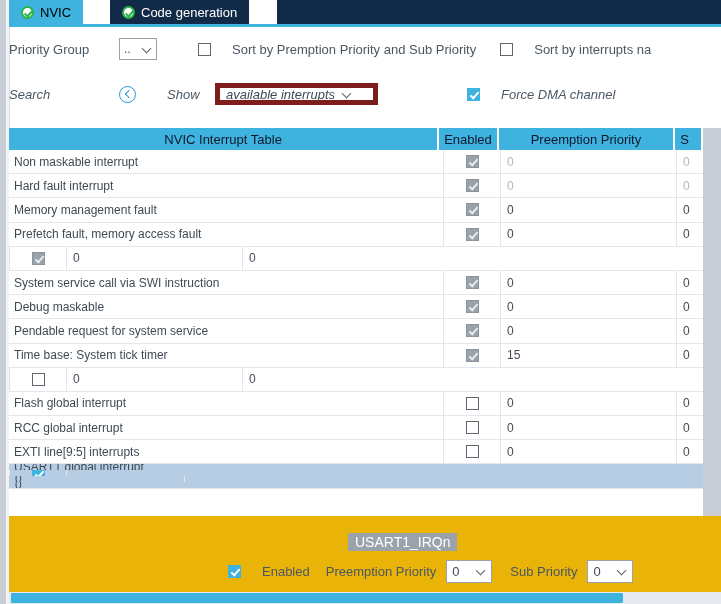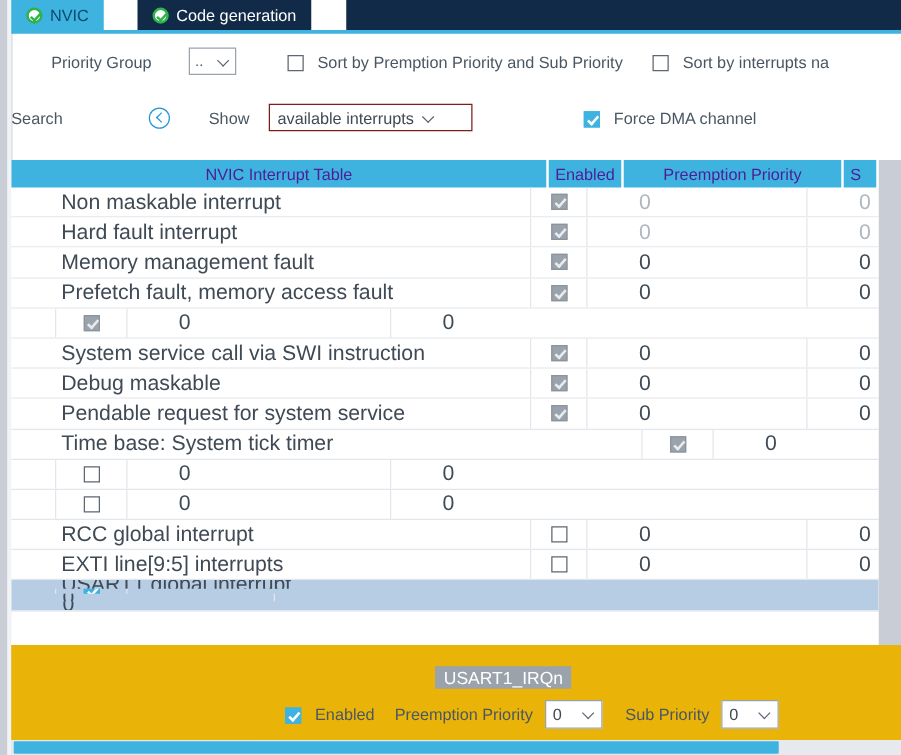--- a/index.html
+++ b/index.html
@@ -52,21 +52,21 @@
     align-items: center;
     gap: 6px;
     padding: 0 12px;
     font-size: 13px;
     box-sizing: border-box;
     white-space: nowrap;
   }
   .tab.active {
     left: 0;
     background: #3fb3e0;
-    color: #0c4a6e;
+    color: #000000;
   }
   .tab.inactive {
     left: 101px;
     background: #112a47;
     color: #ffffff;
   }
   .tab-rest {
     position: absolute;
     left: 268px; top: 0;
     right: 0; height: 24px;
@@ -100,40 +100,40 @@
   
   .opt-row {
     position: absolute;
     left: 9px;
     right: 0;
     height: 30px;
     display: flex;
     align-items: center;
     white-space: nowrap;
   }
-  #row-priority { top: 34px; padding-left: 32px; }
-  #row-search { top: 79px; }
+  #row-priority { top: 34px; }
+  #row-search { top: 79px; font-style: italic; }
 
   .lbl { color: #4a5763; font-size: 13px; }
 
   .mini-select {
     width: 38px; height: 22px;
     border: 1px solid #9aa3ac;
     background: #ffffff;
     display: inline-flex;
     align-items: center;
     justify-content: space-between;
     padding: 0 4px;
     box-sizing: border-box;
     font-size: 12px;
     color: #4a5763;
   }
   .select-box {
     height: 22px;
-    border: 1px solid #7f1d1d;
+    border: 5px solid #7f1d1d;
     background: #ffffff;
     display: inline-flex;
     align-items: center;
     gap: 8px;
     padding: 0 6px;
     box-sizing: border-box;
     font-size: 13px;
     color: #3f4a55;
   }
   .caret {
@@ -182,22 +182,22 @@
     content: "";
     position: absolute;
     left: 4px; top: 1px;
     width: 3px; height: 7px;
     border: solid #e9ecef;
     border-width: 0 2px 2px 0;
     transform: rotate(42deg);
   }
   .cbx-label {
     display: inline-flex;
-    align-items: flex-end;
-    gap: 11px;
+    align-items: center;
+    gap: 21px;
   }
 
   .back-icon {
     width: 17px; height: 17px;
     border-radius: 50%;
     border: 1.6px solid #2196d6;
     box-sizing: border-box;
     position: relative;
     flex: 0 0 auto;
   }
@@ -220,21 +220,21 @@
     box-sizing: border-box;
     overflow: hidden;
   }
   .thead {
     display: flex;
     height: 22px;
     background: #ffffff;
   }
   .th {
     background: #3fb3e0;
-    color: #4c1d95;
+    color: #0f172a;
     font-size: 13px;
     display: flex;
     align-items: center;
     justify-content: center;
     box-sizing: border-box;
     margin-right: 2px;
     overflow: hidden;
     white-space: nowrap;
   }
   .th-name  { width: 432px; }
@@ -248,25 +248,24 @@
     height: 24.2px;
     border-bottom: 1px solid #e3e6ea;
     box-sizing: border-box;
     background: #ffffff;
   }
   .tr.sel { background: #b6cde4; flex-direction: column; }
   .td {
     box-sizing: border-box;
     display: flex;
     align-items: center;
-    font-size: 17px;
+    font-size: 12px;
     color: #3f4a55;
     overflow: hidden;
     white-space: nowrap;
-    margin-left: 35px;
   }
   .td-name { width: 434px; padding-left: 5px; }
   .td-en   { width: 58px; justify-content: center; border-left: 1px solid #e3e6ea; border-right: 1px solid #e3e6ea; }
   .td-pre  { width: 176px; padding-left: 6px; border-right: 1px solid #e3e6ea; }
   .td-sub  { width: 26px; padding-left: 6px; }
   .dim { color: #aeb6bf; }
 
   .vscroll {
     position: absolute;
     left: 703px; top: 128px;
@@ -453,30 +452,32 @@
             <span class="cbx disabled"></span>
           </div>
           <div class="td td-pre">0</div>
           <div class="td td-sub">0</div>
         </div>
         <div class="tr">
           <div class="td td-name">Time base: System tick timer</div>
           <div class="td td-en">
             <span class="cbx disabled"></span>
           </div>
+          <div class="td td-pre">15</div>
           <div class="td td-sub">0</div>
         </div>
         <div class="tr">
           <div class="td td-en">
             <span class="cbx"></span>
           </div>
           <div class="td td-pre">0</div>
           <div class="td td-sub">0</div>
         </div>
         <div class="tr">
+          <div class="td td-name">Flash global interrupt</div>
           <div class="td td-en">
             <span class="cbx"></span>
           </div>
           <div class="td td-pre">0</div>
           <div class="td td-sub">0</div>
         </div>
         <div class="tr">
           <div class="td td-name">RCC global interrupt</div>
           <div class="td td-en">
             <span class="cbx"></span>

